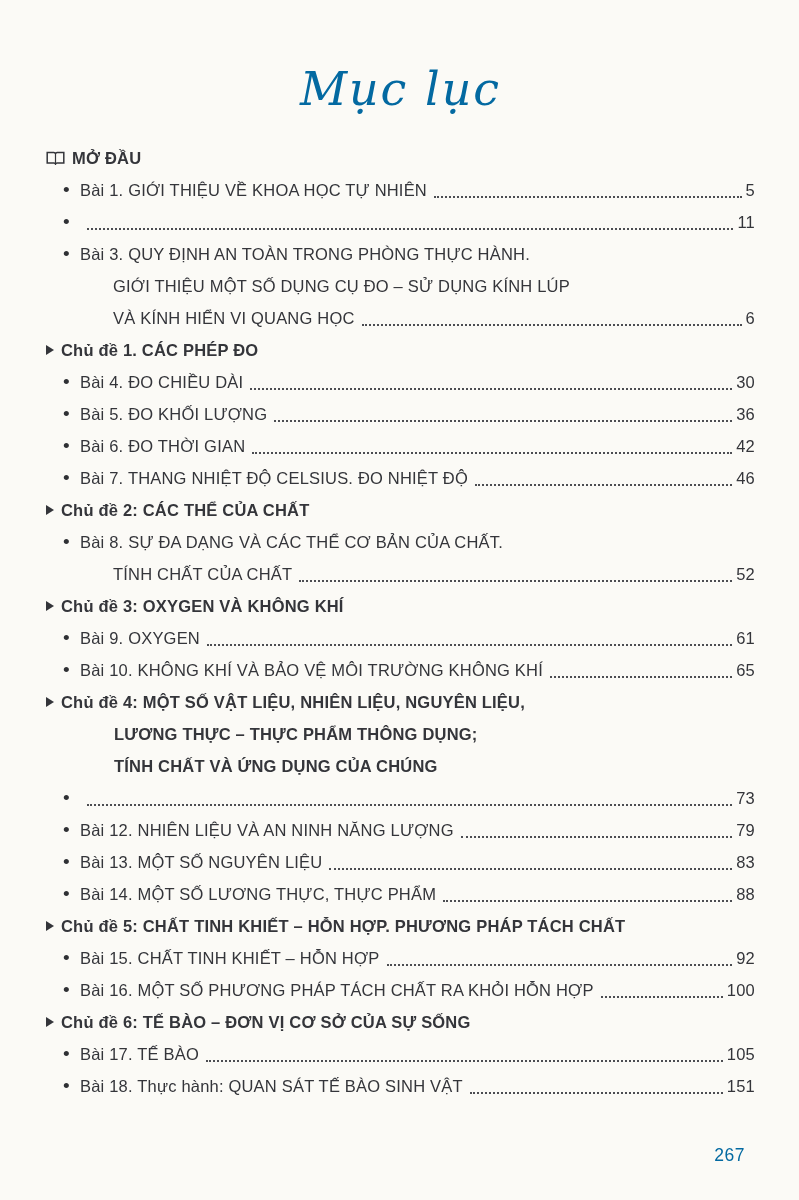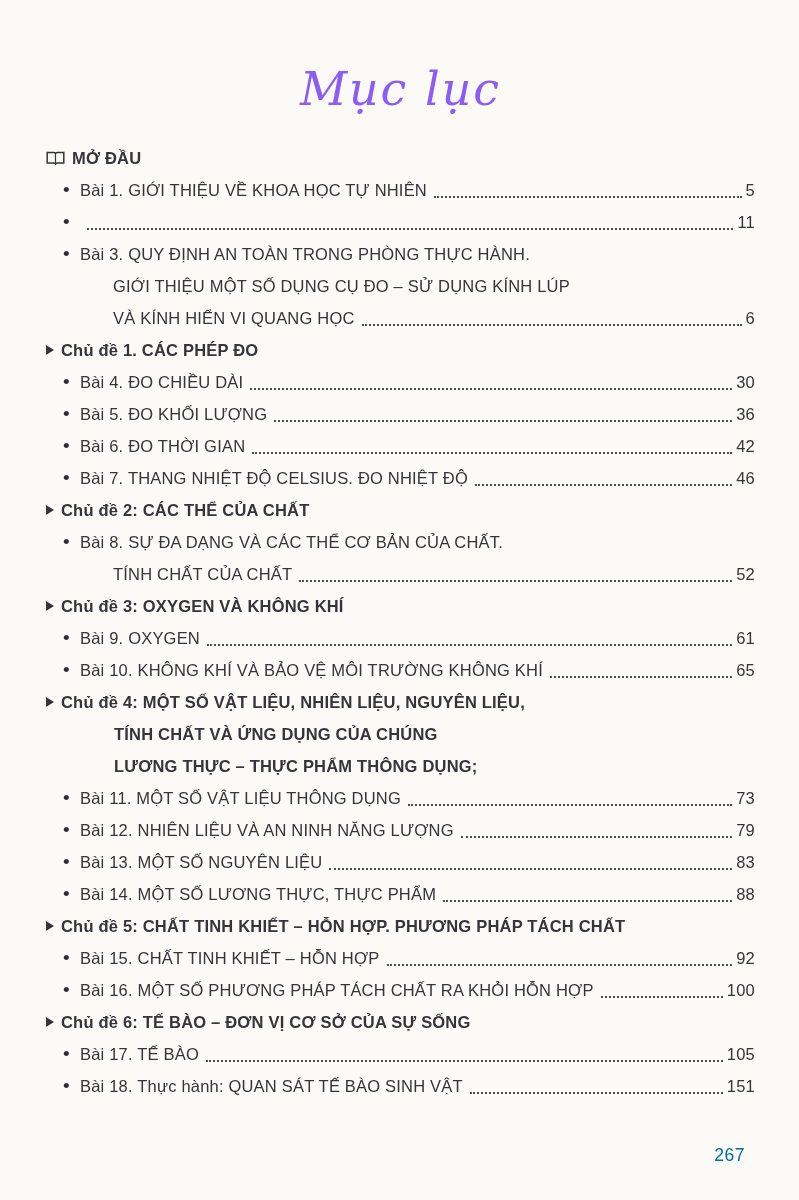--- a/index.html
+++ b/index.html
@@ -12,21 +12,21 @@
     position: relative;
   }
   .page { padding: 58px 44px 0 46px; }
 
   .title {
     text-align: center;
     font-family: "DejaVu Serif", serif;
     font-style: italic;
     font-size: 46px;
     font-weight: 500;
-    color: #8b5cf6;
+    color: #0369a1;
     letter-spacing: 2px;
     height: 62px;
     line-height: 62px;
     margin-bottom: 22px;
   }
 
   .row {
     display: flex;
     height: 32px;
     line-height: 32px;
@@ -183,28 +183,27 @@
         </div>
       </div>
       <div class="toc-section">
         <div class="row header-row">
           <span class="marker">
             <span class="tri"></span>
           </span>
           <span class="htext">Chủ đề 4: MỘT SỐ VẬT LIỆU, NHIÊN LIỆU, NGUYÊN LIỆU,</span>
         </div>
         <div class="row header-row header-cont">
+          <span class="htext">LƯƠNG THỰC – THỰC PHẨM THÔNG DỤNG;</span>
+        </div>
+        <div class="row header-row header-cont">
           <span class="htext">TÍNH CHẤT VÀ ỨNG DỤNG CỦA CHÚNG</span>
         </div>
-        <div class="row header-row header-cont">
-          <span class="htext">LƯƠNG THỰC – THỰC PHẨM THÔNG DỤNG;</span>
-        </div>
-        <div class="row item-row">
-          <span class="bullet">•</span>
-          <span class="itext">Bài 11. MỘT SỐ VẬT LIỆU THÔNG DỤNG</span>
+        <div class="row item-row">
+          <span class="bullet">•</span>
           <span class="dots"></span>
           <span class="pagenum">73</span>
         </div>
         <div class="row item-row">
           <span class="bullet">•</span>
           <span class="itext">Bài 12. NHIÊN LIỆU VÀ AN NINH NĂNG LƯỢNG</span>
           <span class="dots"></span>
           <span class="pagenum">79</span>
         </div>
         <div class="row item-row">

